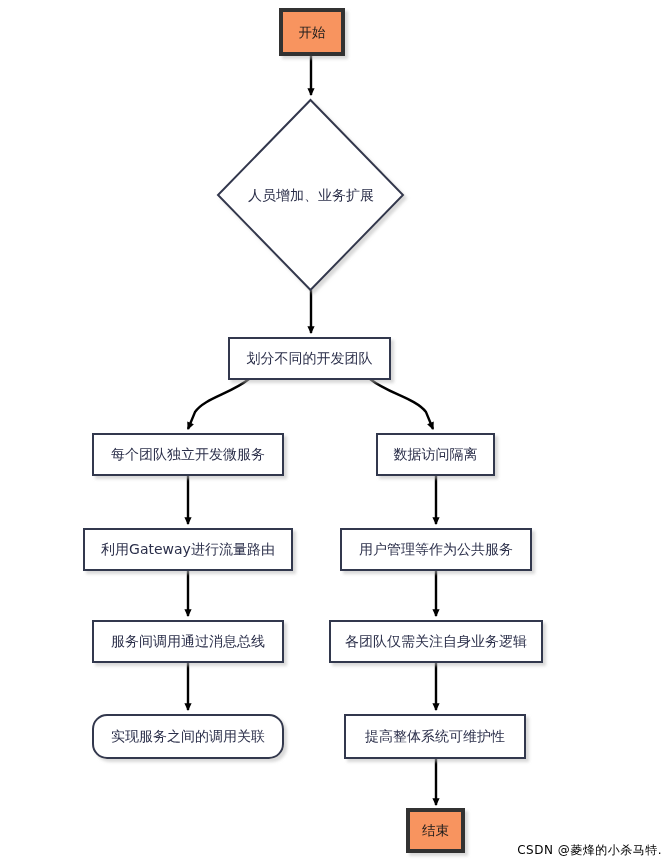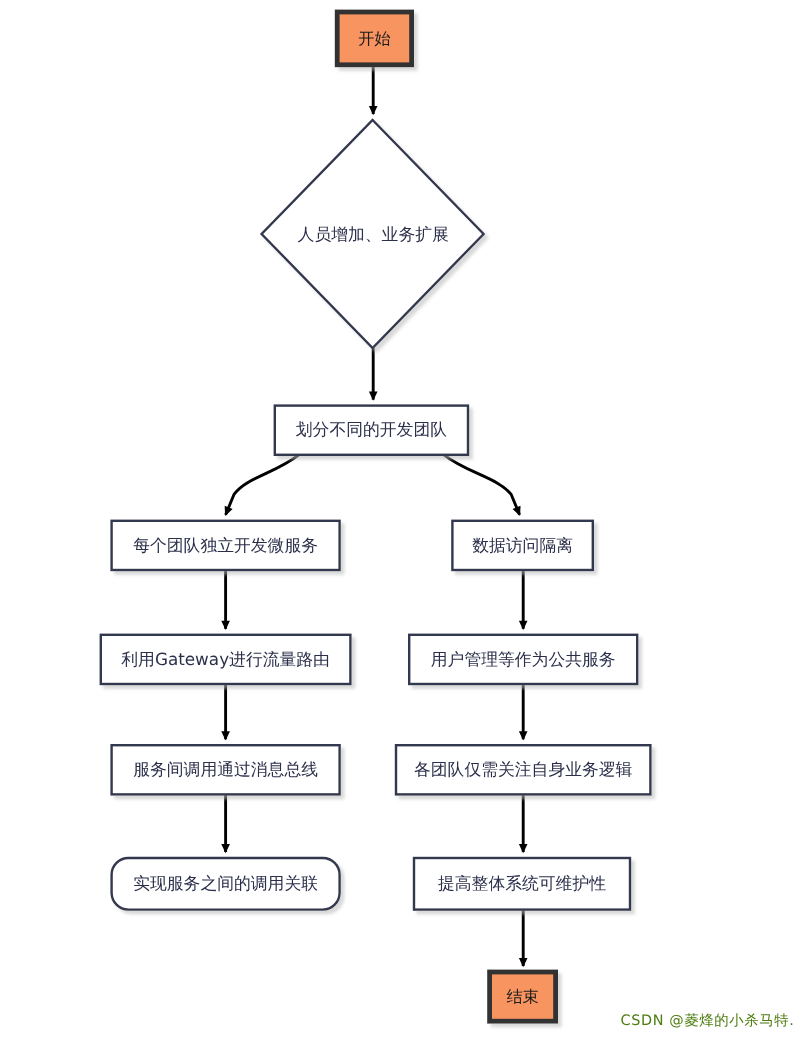--- a/index.html
+++ b/index.html
@@ -61,21 +61,21 @@
     stroke: #000000;
     stroke-width: 2.4;
     fill: none;
   }
   .watermark {
     position: absolute;
     right: 8px;
     bottom: 6px;
     font-family: "DejaVu Sans", "Liberation Sans", sans-serif;
     font-size: 12px;
-    color: #4d7c0f;
+    color: #000000;
     letter-spacing: 0.5px;
     user-select: none;
   }
 </style>
 </head>
 <body>
 
 <svg id="flowchart" viewBox="0 0 670 865" xmlns="http://www.w3.org/2000/svg">
   <defs>
     <marker id="arrowhead" markerWidth="9" markerHeight="9" refX="7.2" refY="4.2" orient="auto" markerUnits="userSpaceOnUse">

